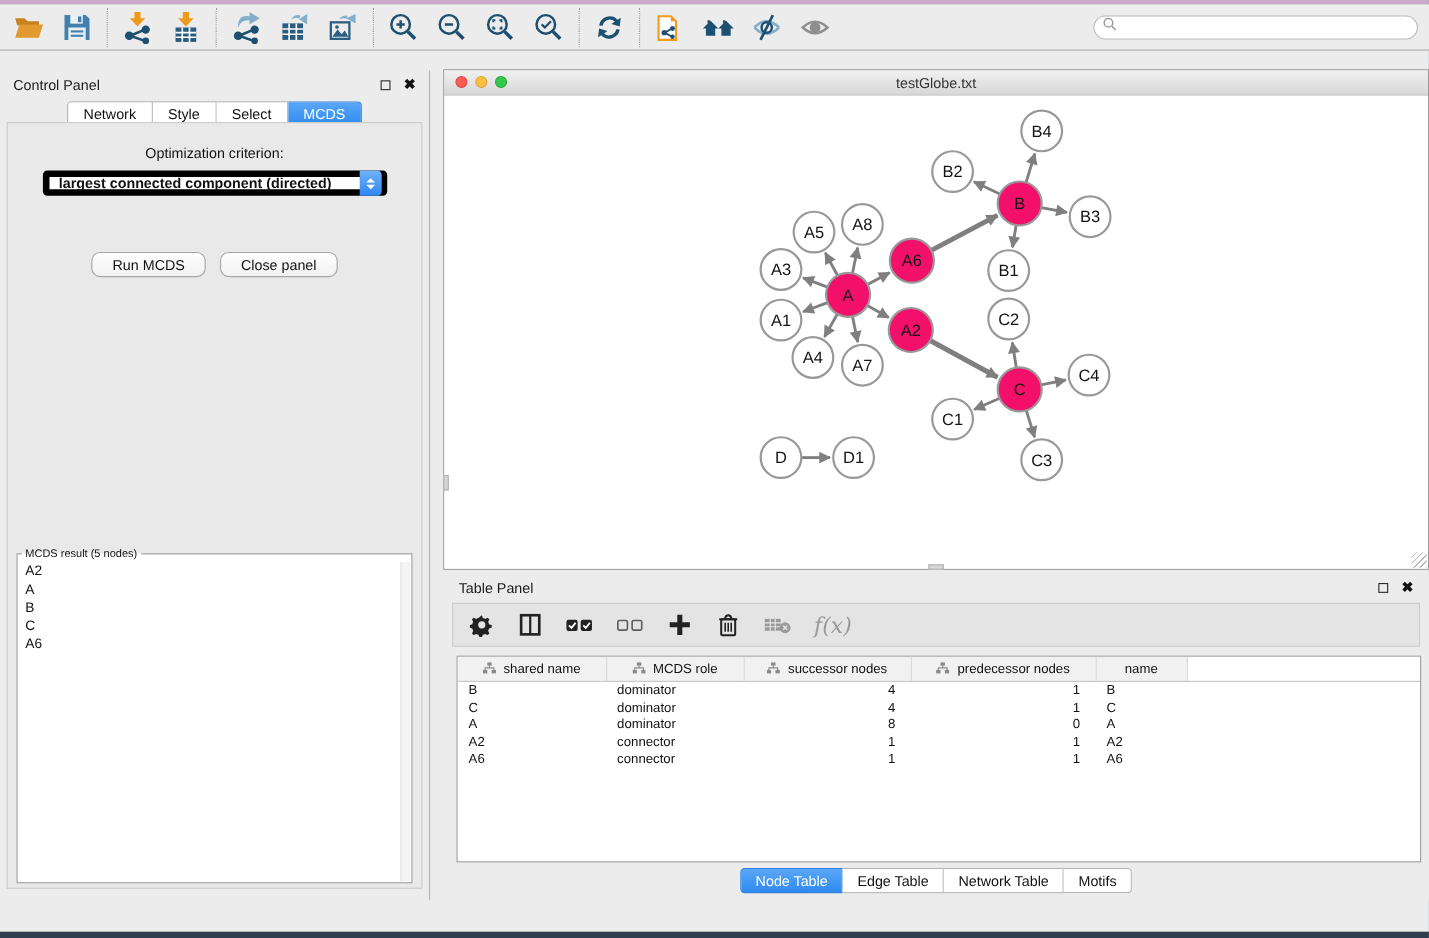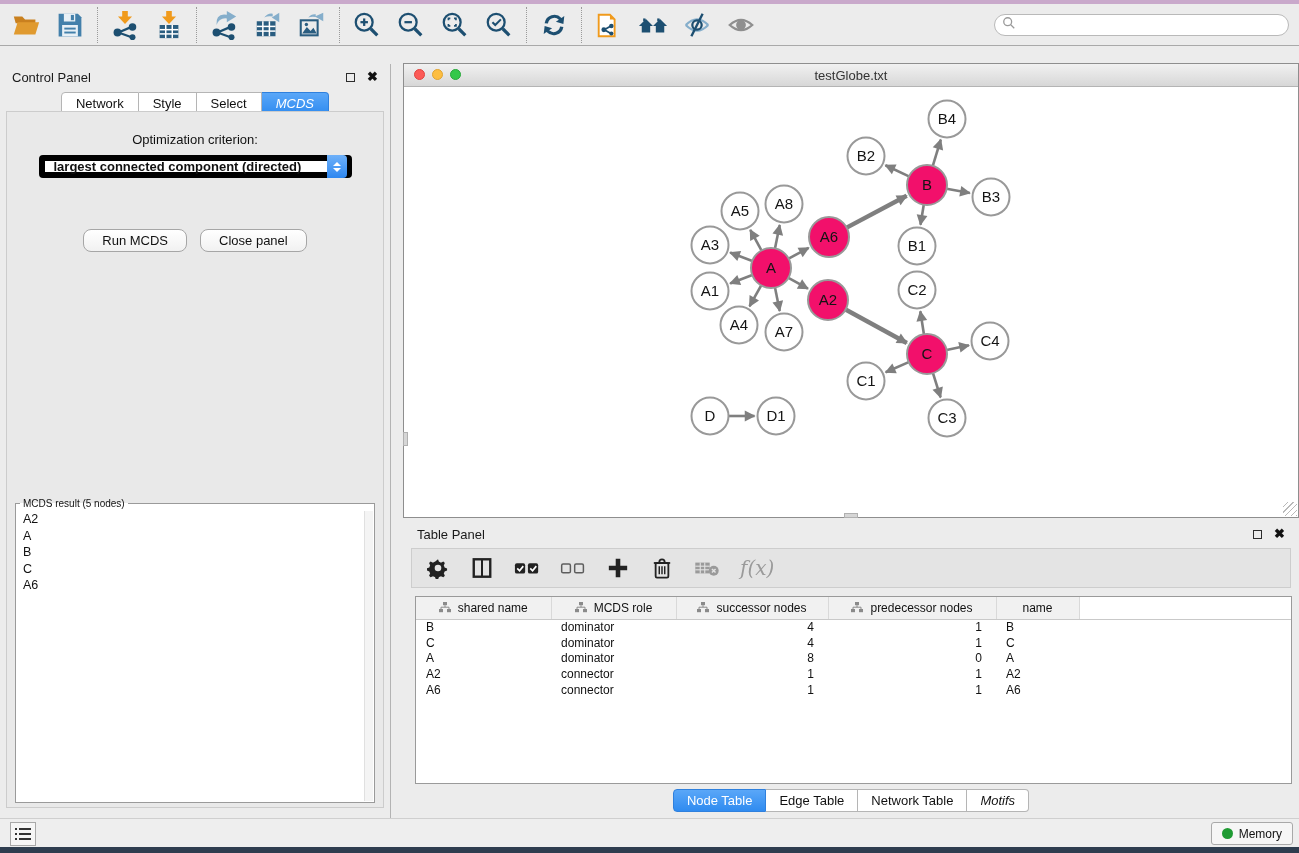--- a/index.html
+++ b/index.html
@@ -36,21 +36,21 @@
   .control-panel { position:absolute; left:0; top:60px; width:391px; height:754px; background:#ececec; border-right:1px solid #b3b3b3; }
   .panel-head { position:relative; height:26px; display:flex; align-items:center; padding:0 12px; }
   .panel-head .ptitle { font-size:13px; color:#1a1a1a; }
   .panel-icons { margin-left:auto; display:flex; align-items:center; gap:12px; }
   .float-box { width:9px; height:9px; border:1.6px solid #2c2c2c; display:inline-block; }
   .close-x { font-size:13px; font-weight:bold; color:#111; line-height:10px; }
 
   .seg-tabs { display:flex; justify-content:center; margin-top:2px; }
   .seg-tab { font-size:13px; padding:3px 14px; background:#fff; border:1px solid #b5b5b5; border-left-width:0; color:#111; }
   .seg-tab:first-child { border-left-width:1px; border-radius:4px 0 0 4px; }
-  .seg-tab:last-child { border-radius:0 4px 4px 0;font-style:italic; }
+  .seg-tab:last-child { border-radius:0 4px 4px 0; }
   .seg-tab.active { background:linear-gradient(#5aa7f8,#2f8bf0); border-color:#2f80dd; color:#fff; }
 
   .cp-body { position:absolute; left:6px; right:6px; top:47px; bottom:10px; background:#e9e9e9; border:1px solid #cccccc; }
   .opt-label { text-align:center; font-size:13px; color:#111; margin-top:20px; }
   .combo { position:relative; margin:8px auto 12px auto; width:313px; height:23px; background:#fff; border:6px solid #000000; border-radius:4px; display:flex; align-items:center;font-weight:bold; }
   .combo .combo-text { flex:1; font-size:13px; padding-left:9px; color:#111; white-space:nowrap; overflow:hidden; }
   .combo .stepper { width:20px; height:23px; margin-right:-1px; border-radius:0 4px 4px 0; background:linear-gradient(#6fb1f9,#2e87f0); display:flex; flex-direction:column; align-items:center; justify-content:center; gap:2px; }
   .chev { width:0; height:0; border-left:4px solid transparent; border-right:4px solid transparent; }
   .chev.up { border-bottom:4px solid #fff; }
   .chev.down { border-top:4px solid #fff; }
@@ -649,32 +649,14 @@
     </div>
 
     <div class="table-tabs">
         <div class="seg-tab active">Node Table</div>
         <div class="seg-tab">Edge Table</div>
         <div class="seg-tab">Network Table</div>
         <div class="seg-tab">Motifs</div>
       </div>
   </div>
 
-  <div class="statusbar">
-    <div class="list-btn">
-      <svg width="16" height="14" viewBox="0 0 16 14">
-          <g fill="#333">
-            <rect x="0" y="1" width="2" height="2"></rect>
-            <rect x="4" y="1" width="12" height="2"></rect>
-            <rect x="0" y="6" width="2" height="2"></rect>
-            <rect x="4" y="6" width="12" height="2"></rect>
-            <rect x="0" y="11" width="2" height="2"></rect>
-            <rect x="4" y="11" width="12" height="2"></rect>
-          </g>
-        </svg>
-    </div>
-    <div class="memory-btn">
-      <span class="mem-dot"></span>
-      <span>Memory</span>
-    </div>
-  </div>
 
 </div>
 
 </body></html>

